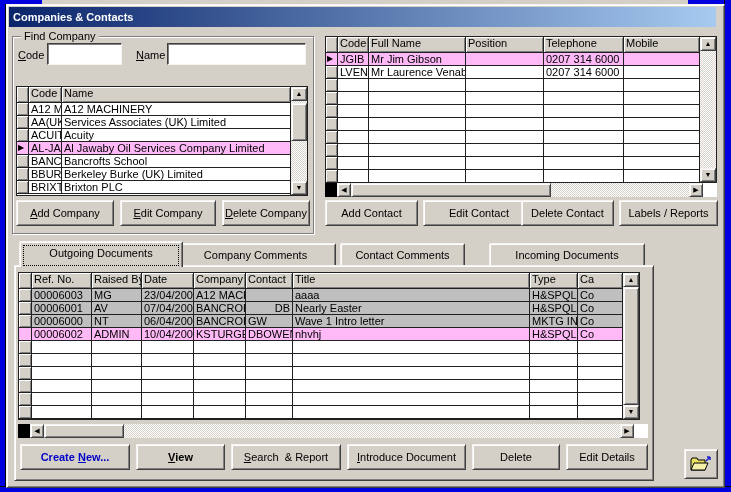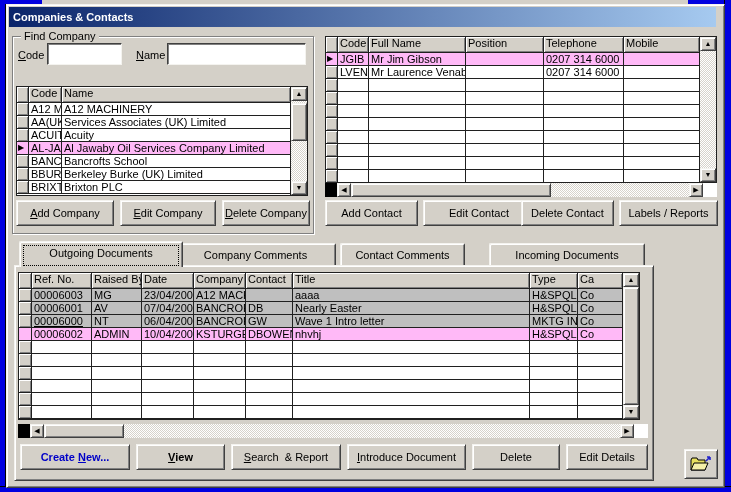--- a/index.html
+++ b/index.html
@@ -293,28 +293,28 @@
           <div class="g-cell" style="flex: 0 0 237px; width: 237px;">aaaa</div>
           <div class="g-cell" style="flex: 0 0 48px; width: 48px;">H&amp;SPQL</div>
           <div class="g-cell" style="flex: 0 0 45px; width: 45px;">Co</div>
         </div>
         <div class="g-row" style="height: 13px; background: var(--gray-row);">
           <div class="g-cell g-ind" style="flex: 0 0 13px; width: 13px;"></div>
           <div class="g-cell" style="flex: 0 0 60px; width: 60px;">00006001</div>
           <div class="g-cell" style="flex: 0 0 50px; width: 50px;">AV</div>
           <div class="g-cell" style="flex: 0 0 52px; width: 52px;">07/04/2004</div>
           <div class="g-cell" style="flex: 0 0 52px; width: 52px;">BANCROFT</div>
-          <div class="g-cell" style="flex: 0 0 47px; width: 47px;">DB</div>
+          <div class="g-cell" style="flex: 0 0 47px; width: 47px; text-align: right;">DB</div>
           <div class="g-cell" style="flex: 0 0 237px; width: 237px;">Nearly Easter</div>
           <div class="g-cell" style="flex: 0 0 48px; width: 48px;">H&amp;SPQL</div>
           <div class="g-cell" style="flex: 0 0 45px; width: 45px;">Co</div>
         </div>
         <div class="g-row" style="height: 13px; background: var(--gray-row);">
           <div class="g-cell g-ind" style="flex: 0 0 13px; width: 13px;"></div>
-          <div class="g-cell" style="flex: 0 0 60px; width: 60px; text-decoration: underline;">00006000</div>
+          <div class="g-cell" style="flex: 0 0 60px; width: 60px;">00006000</div>
           <div class="g-cell" style="flex: 0 0 50px; width: 50px;">NT</div>
           <div class="g-cell" style="flex: 0 0 52px; width: 52px;">06/04/2004</div>
           <div class="g-cell" style="flex: 0 0 52px; width: 52px;">BANCROFT</div>
           <div class="g-cell" style="flex: 0 0 47px; width: 47px;">GW</div>
           <div class="g-cell" style="flex: 0 0 237px; width: 237px;">Wave 1 Intro letter</div>
           <div class="g-cell" style="flex: 0 0 48px; width: 48px;">MKTG IN</div>
           <div class="g-cell" style="flex: 0 0 45px; width: 45px;">Co</div>
         </div>
         <div class="g-row" style="height: 13px; background: var(--pink);">
           <div class="g-cell g-ind" style="flex: 0 0 13px; width: 13px; background: var(--pink); box-shadow: none;"></div>

